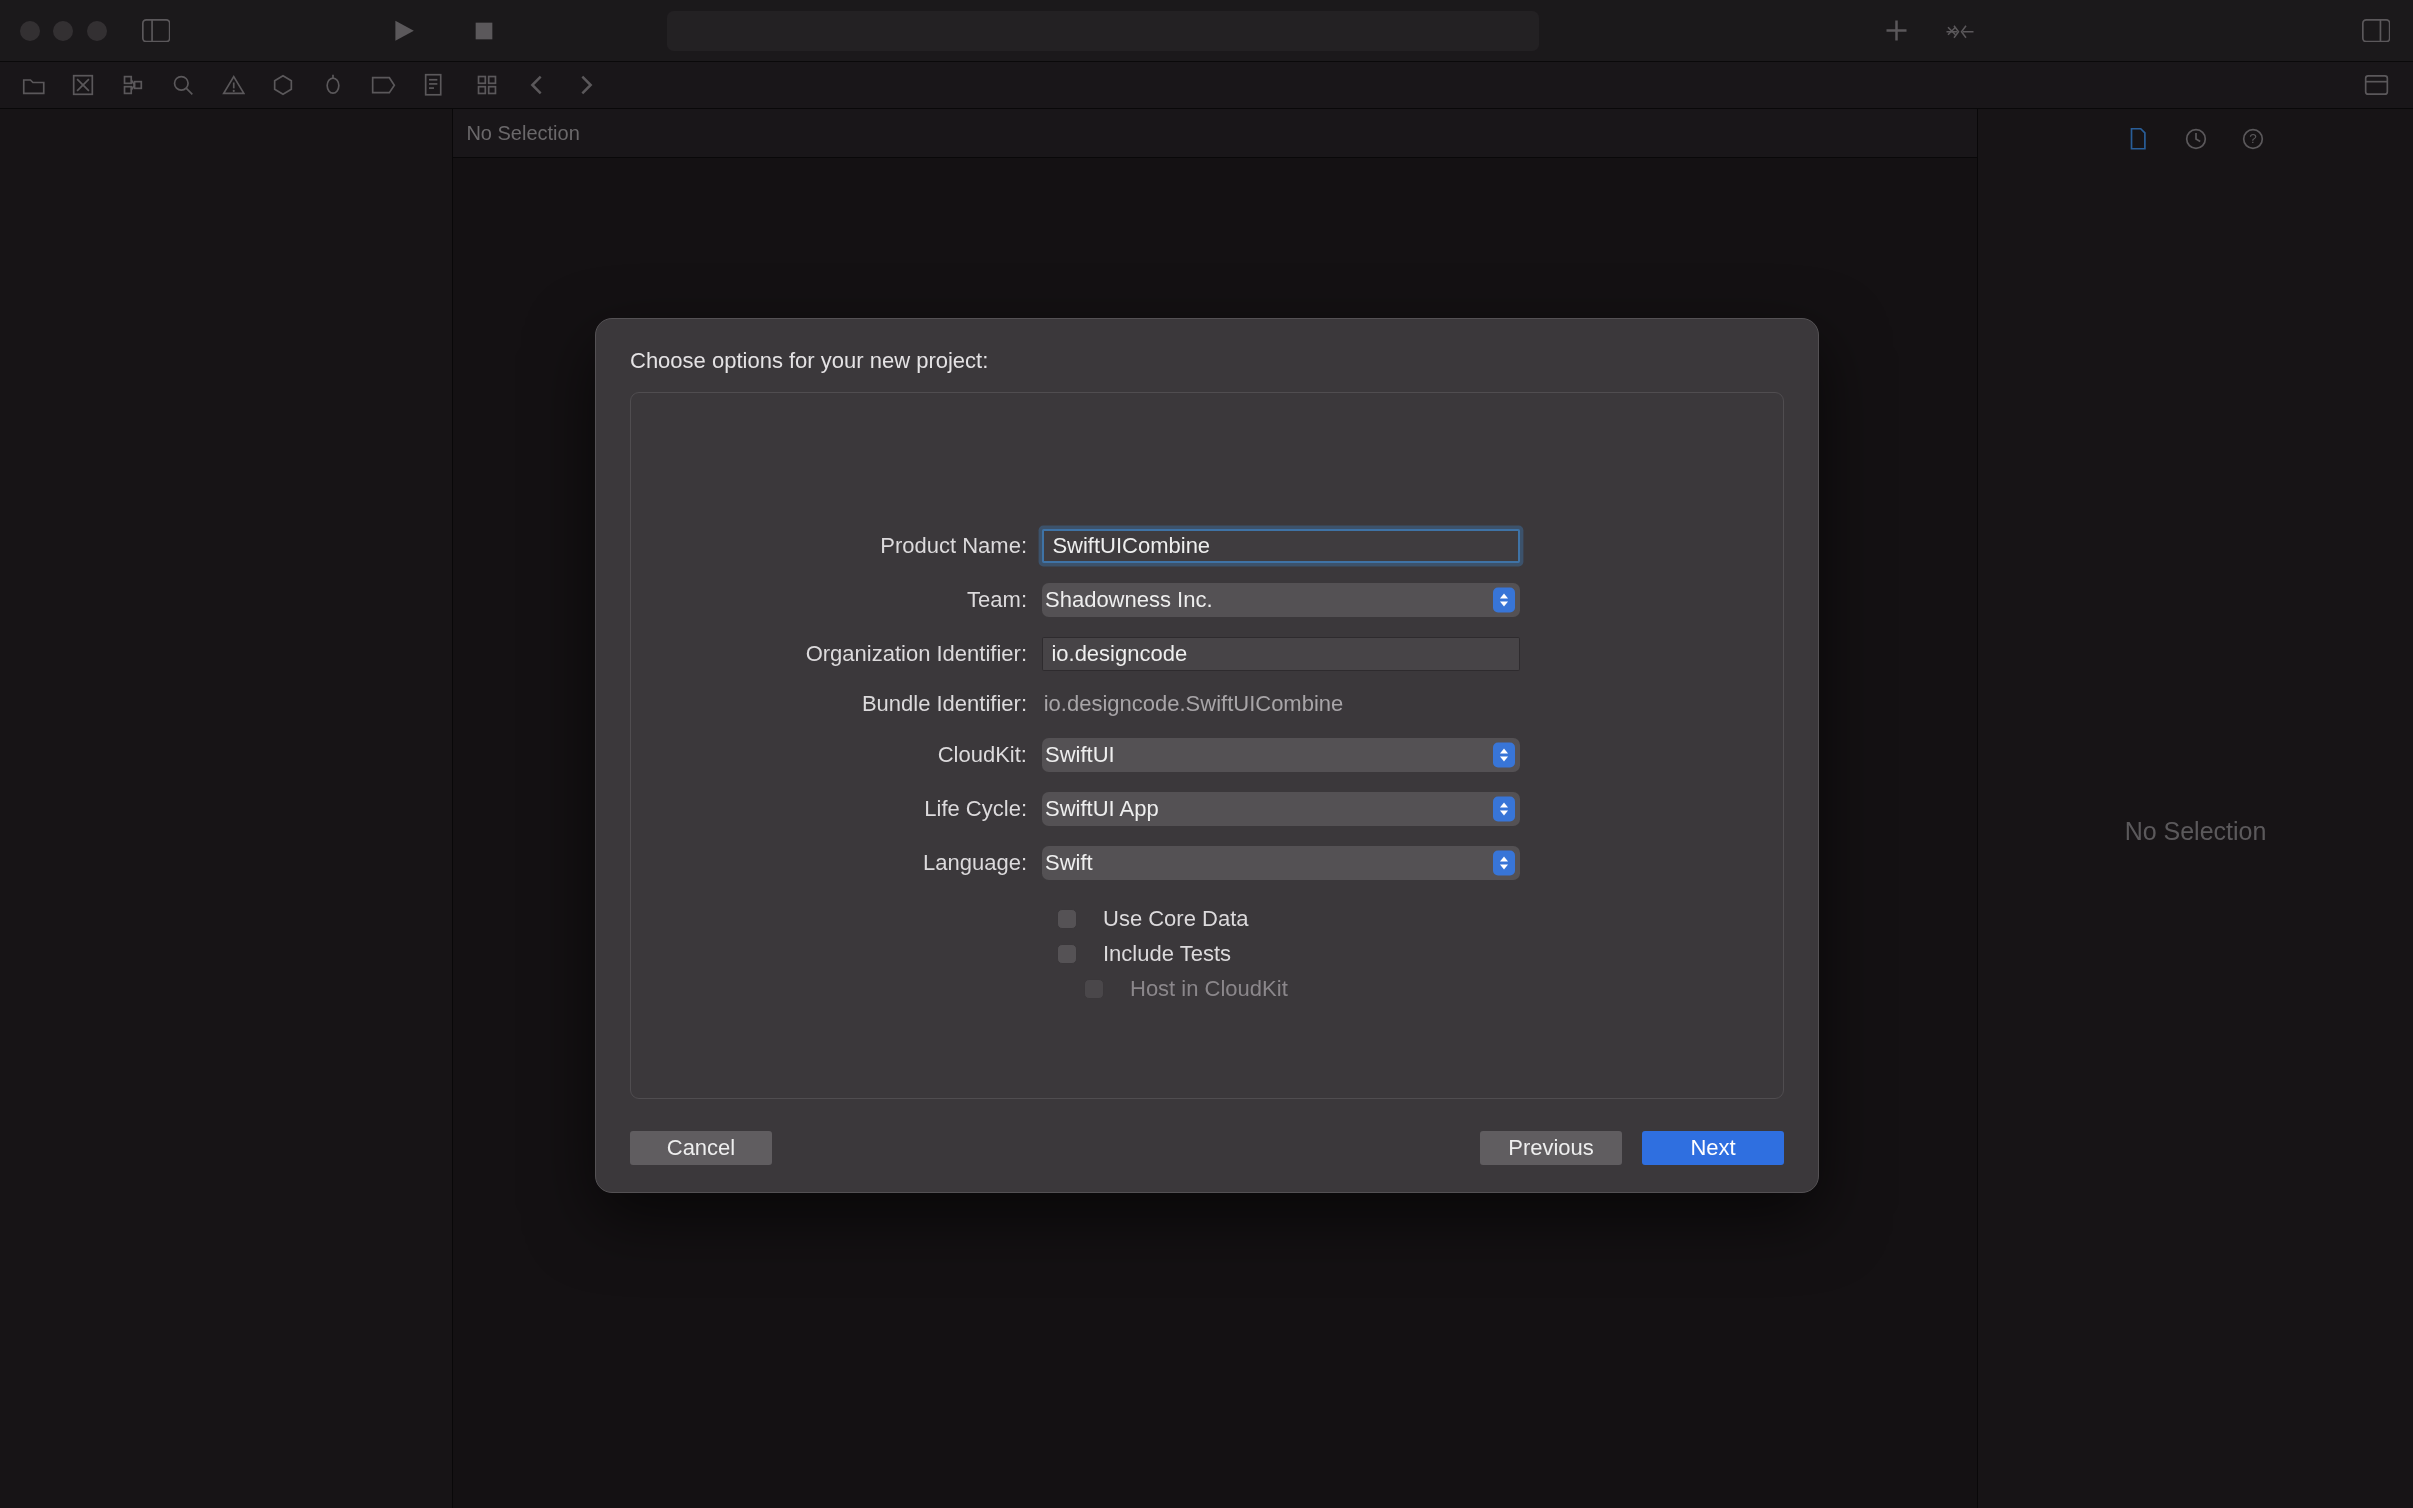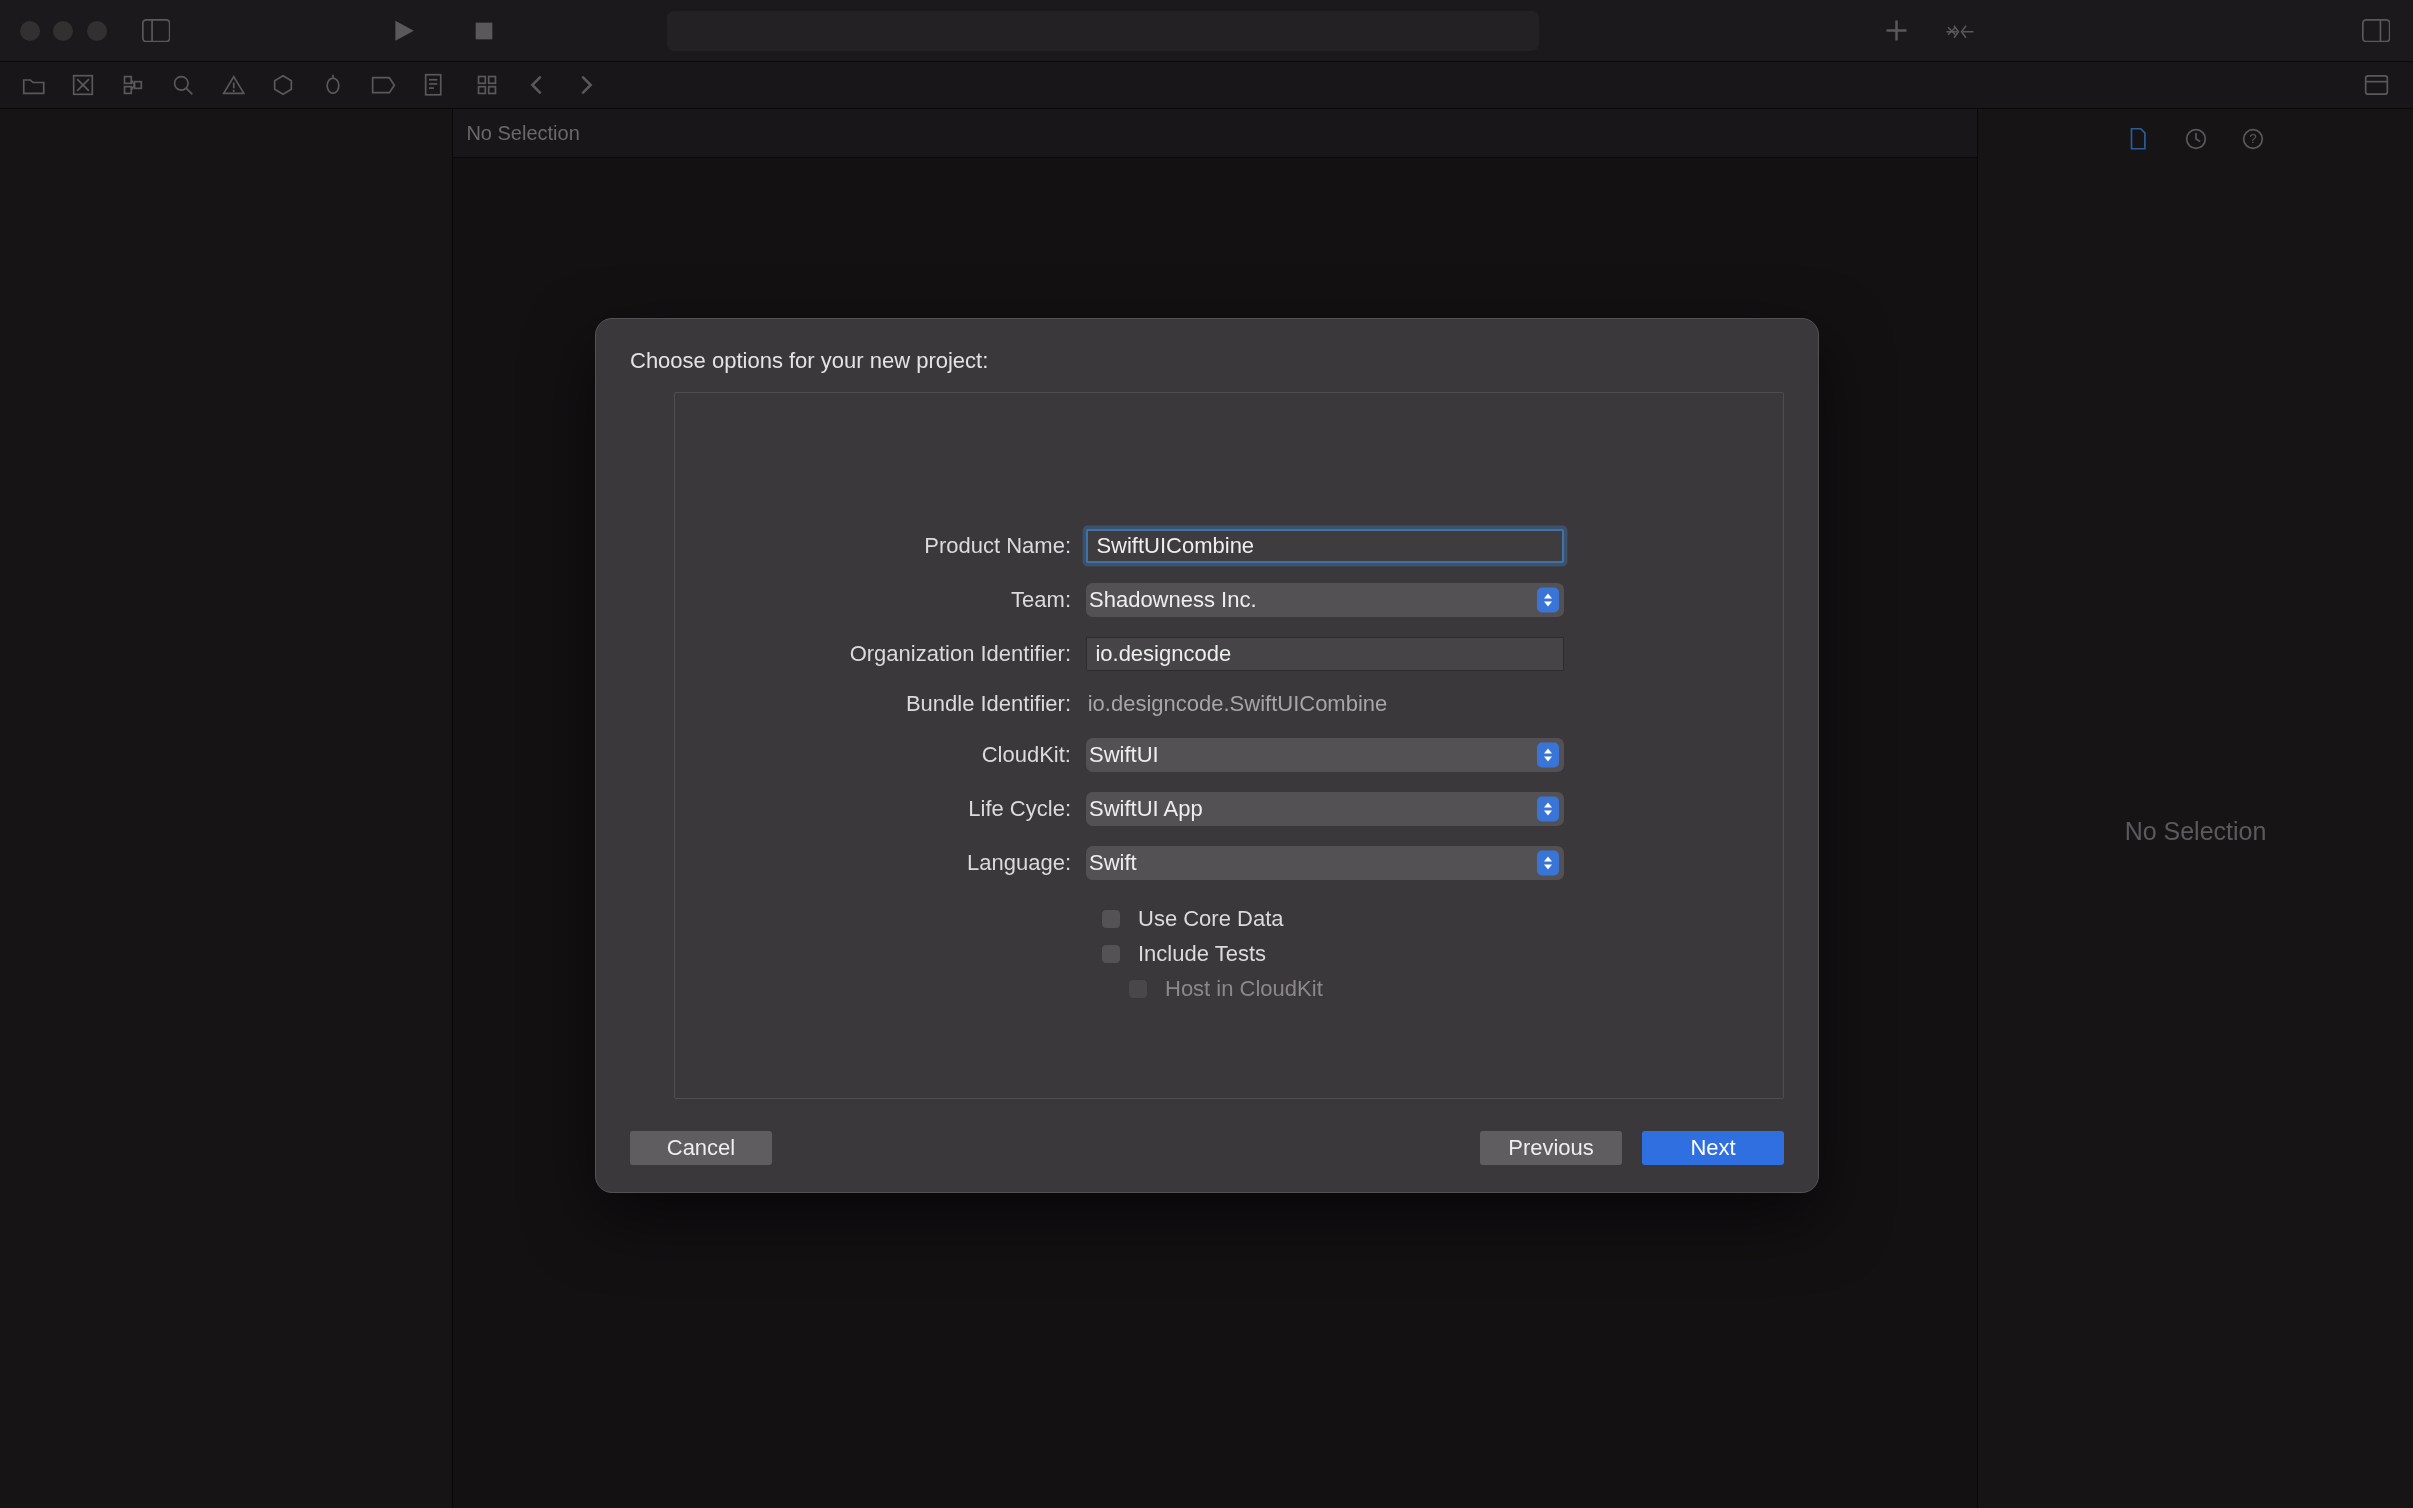--- a/index.html
+++ b/index.html
@@ -164,24 +164,23 @@
 
 .sheet-title {
   font-size: 22px;
   color: #e4e2e4;
   margin-bottom: 18.4px;
 }
 
 .form-area {
   flex: 1;
   border: 0.8px solid #504d50;
-  border-radius: 2px;
+  border-radius: 9px;
   background: #3b383b;
   padding: 126px 59px 0 59px;
-  margin-left: 44px;
 }
 
 .row {
   display: flex;
   align-items: center;
   height: 54px;
 }
 .row.static { height: 47px; }
 
 .row-label {
@@ -254,21 +253,21 @@
 .static-value {
   color: #a8a5a8;
   padding: 0 1.7px;
 }
 
 .check-row {
   display: flex;
   align-items: center;
   height: 35px;
   margin-left: 367px;
-  gap: 17px;
+  gap: 26px;
   font-size: 22px;
   color: #dcdadc;
 }
 .check-row.indent { margin-left: 394px; color: #8b878b; }
 .check {
   width: 20px; height: 20px;
   background: #555255;
   border: 0.8px solid #3a373a;
   border-radius: 5px;
 }

